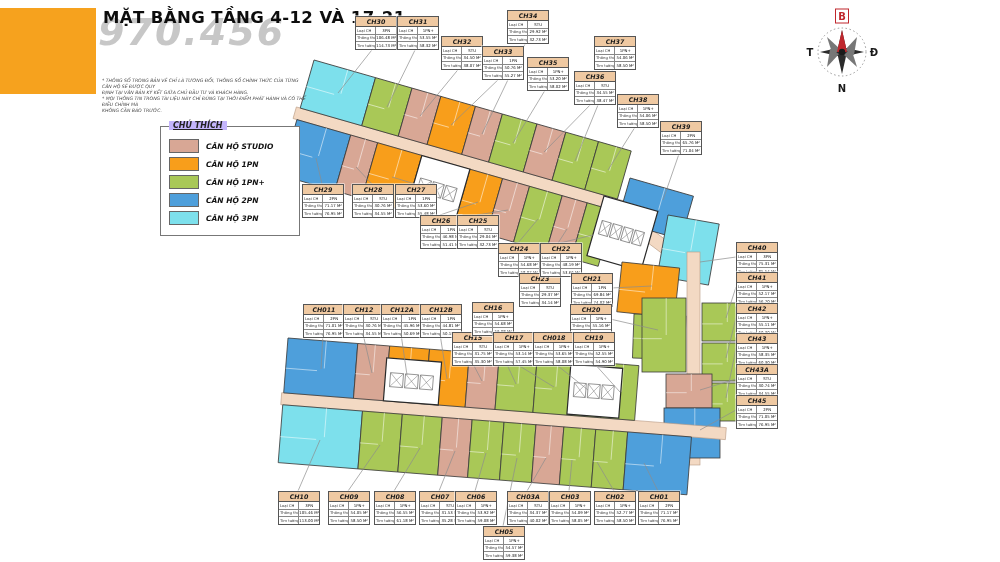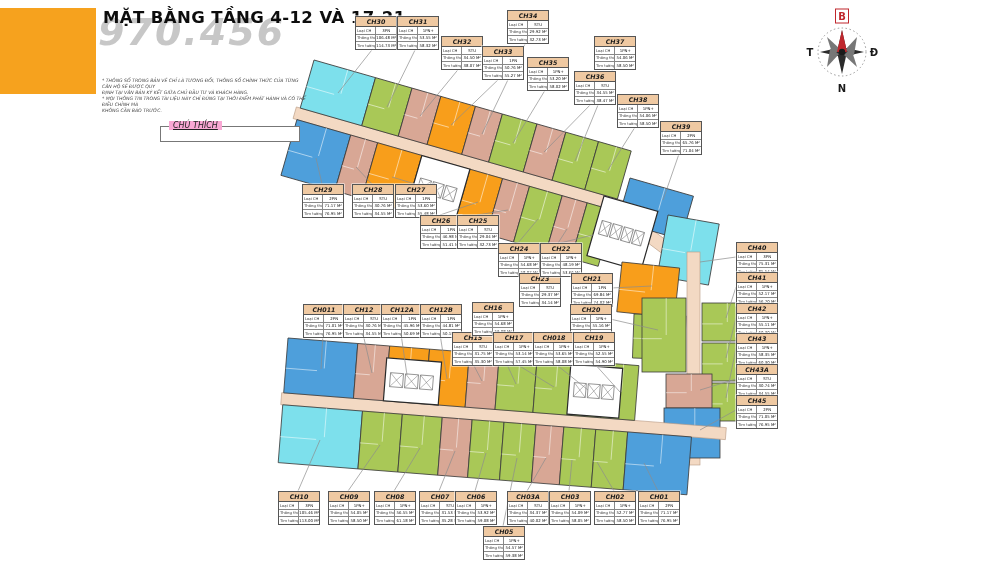--- a/index.html
+++ b/index.html
@@ -12,22 +12,22 @@
   #page-title{position:absolute;left:103px;top:8px;font-size:16.5px;font-weight:bold;
               color:#0d0d0d;z-index:3;letter-spacing:.4px;white-space:nowrap;}
   #banner{position:absolute;left:96px;top:28px;width:186px;height:42px;z-index:2;
           display:flex;align-items:center;justify-content:center;}
   #banner span{color:#fff;font-size:26px;font-weight:bold;letter-spacing:1px;}
   #disclaimer{position:absolute;left:102px;top:78px;width:205px;z-index:3;
               font-size:4.6px;line-height:6px;color:#4a4a4a;font-style:italic;}
   
   #legend{position:absolute;left:160px;top:126px;width:124px;border:1.2px solid #777;
           background:#fff;padding:8px 6px 6px 8px;z-index:4;}
-  #legend-title{position:absolute;left:8px;top:-6px;background:#f9a8d4;padding:0 4px;
-                font-size:8px;font-weight:normal;font-style:italic;color:#222;
+  #legend-title{position:absolute;left:8px;top:-6px;background:#c4b5fd;padding:0 4px;
+                font-size:8px;font-weight:bold;font-style:italic;color:#222;
                 text-decoration:underline;}
   .legend-row{display:flex;align-items:center;margin:4px 0;}
   .legend-swatch{width:28px;height:12px;border:1px solid #666;margin-right:7px;flex:none;}
   .legend-label{font-size:7.5px;font-weight:bold;font-style:italic;color:#111;white-space:nowrap;}
   
   .ulabel{position:absolute;width:40px;z-index:5;border:0.8px solid #555;background:#fff;
           box-shadow:0 0 0 0.5px #fff;}
   .ulabel-title{height:9px;display:flex;align-items:center;justify-content:center;
                 font-size:6.3px;font-weight:bold;font-style:italic;color:#1a1a1a;
                 border-bottom:0.8px solid #555;}
@@ -51,20 +51,42 @@
   <div id="page-title">MẶT BẰNG TẦNG 4-12 VÀ 17-21</div>
   <div id="disclaimer">
     <div>* THÔNG SỐ TRONG BẢN VẼ CHỈ LÀ TƯƠNG ĐỐI, THÔNG SỐ CHÍNH THỨC CỦA TỪNG CĂN HỘ SẼ ĐƯỢC QUY</div>
     <div>ĐỊNH TẠI VĂN BẢN KÝ KẾT GIỮA CHỦ ĐẦU TƯ VÀ KHÁCH HÀNG.</div>
     <div>* MỌI THÔNG TIN TRONG TÀI LIỆU NÀY CHỈ ĐÚNG TẠI THỜI ĐIỂM PHÁT HÀNH VÀ CÓ THỂ ĐIỀU CHỈNH MÀ</div>
     <div>KHÔNG CẦN BÁO TRƯỚC.</div>
   </div>
 
   <div id="legend">
     <div id="legend-title">CHÚ THÍCH</div>
+    <div id="legend-rows">
+        <div class="legend-row">
+          <div class="legend-swatch" style="background: rgb(216, 167, 149);"></div>
+          <div class="legend-label">CĂN HỘ STUDIO</div>
+        </div>
+        <div class="legend-row">
+          <div class="legend-swatch" style="background: rgb(248, 158, 27);"></div>
+          <div class="legend-label">CĂN HỘ 1PN</div>
+        </div>
+        <div class="legend-row">
+          <div class="legend-swatch" style="background: rgb(169, 200, 87);"></div>
+          <div class="legend-label">CĂN HỘ 1PN+</div>
+        </div>
+        <div class="legend-row">
+          <div class="legend-swatch" style="background: rgb(78, 159, 219);"></div>
+          <div class="legend-label">CĂN HỘ 2PN</div>
+        </div>
+        <div class="legend-row">
+          <div class="legend-swatch" style="background: rgb(125, 224, 236);"></div>
+          <div class="legend-label">CĂN HỘ 3PN</div>
+        </div>
+      </div>
   </div>
 
   <svg id="plan-svg" width="1000" height="562" viewBox="0 0 1000 562">
       <g transform="translate(314,60) rotate(16)">
         <rect x="-4" y="50" width="344" height="12" fill="#F3D9C3" stroke="#b99a82" stroke-width="0.6"></rect>
       </g>
       <g transform="translate(314,60) rotate(16)">
         <rect x="0" y="0" width="64" height="50" fill="#7DE0EC" stroke="#3a3a3a" stroke-width="0.8"></rect>
         <line x1="35.2" y1="0" x2="35.2" y2="25" stroke="rgba(255,255,255,0.7)" stroke-width="0.7"></line>
         <line x1="0" y1="27.500000000000004" x2="28.8" y2="27.500000000000004" stroke="rgba(255,255,255,0.7)" stroke-width="0.7"></line>

